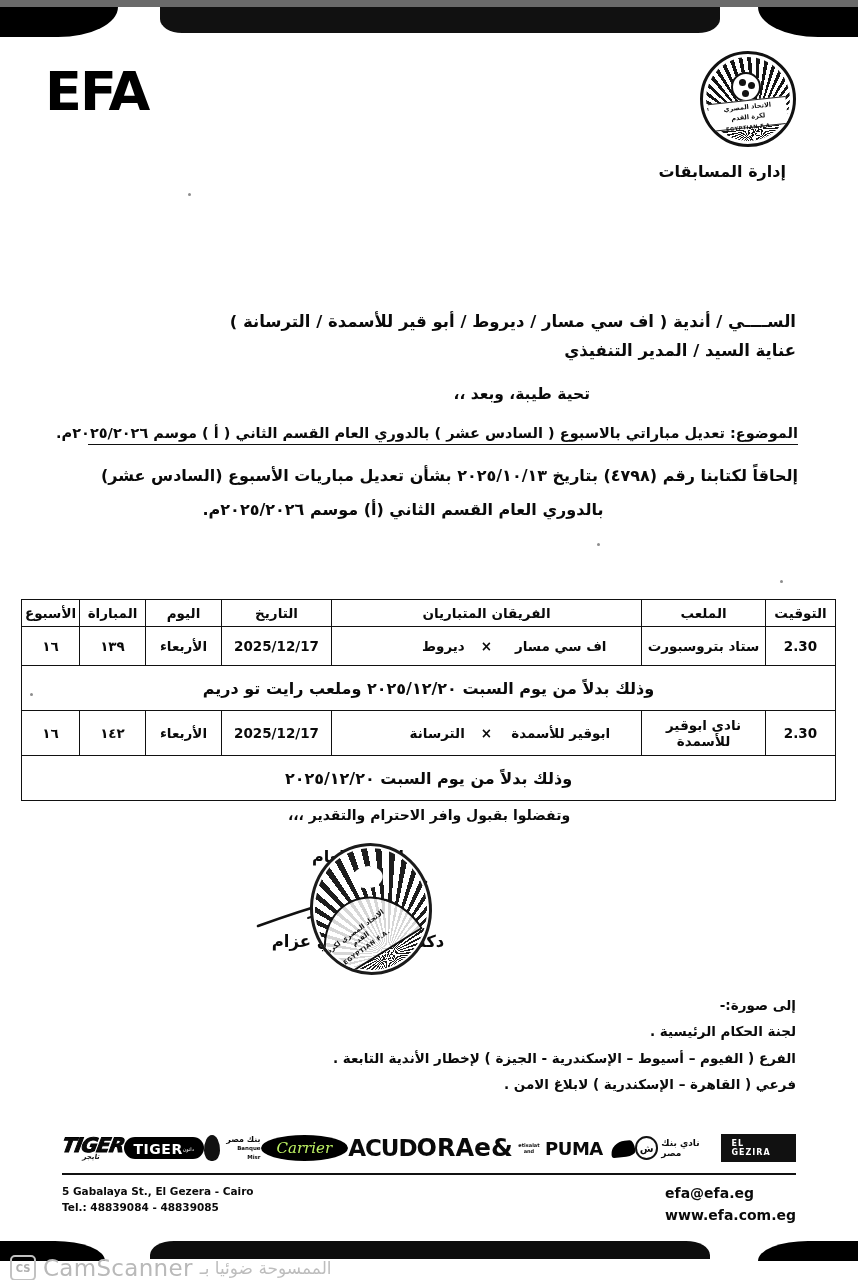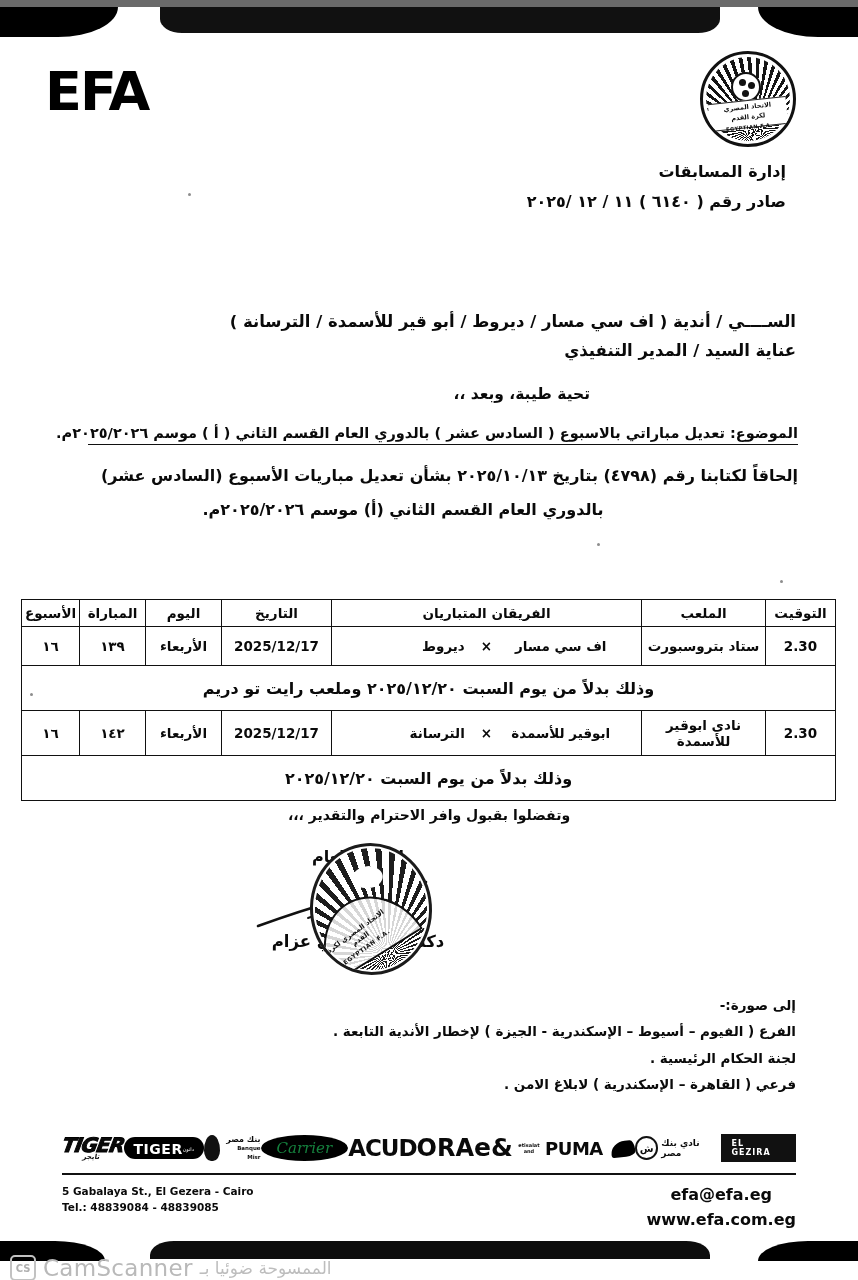--- a/index.html
+++ b/index.html
@@ -268,21 +268,21 @@
   }
   .sp-danone small { display: block; font-size: 5px; font-weight: 400; }
   .sp-banque { display: flex; align-items: center; gap: 3px; }
   .sp-banque .bm-mark {
     width: 16px; height: 26px; background: #111;
     border-radius: 50% 50% 45% 45% / 60% 60% 40% 40%;
   }
   .sp-banque .bm-txt { font-size: 8px; font-weight: 900; line-height: 9px; text-align: right; }
   .sp-banque .bm-txt .lat { font-size: 5.5px; }
   .sp-carrier {
-    background: #000; color: #15803d; font-style: italic; font-family: "DejaVu Serif", serif;
+    background: #000; color: #bef264; font-style: italic; font-family: "DejaVu Serif", serif;
     font-size: 15px; padding: 4px 16px; border-radius: 50%/50%;
   }
   .sp-acud { font-size: 23px; font-weight: 700; letter-spacing: -1px; }
   .sp-ora { font-size: 24px; font-weight: 900; letter-spacing: 0px; }
   .sp-etisalat { text-align: center; }
   .sp-etisalat .amp { font-size: 25px; font-weight: 900; line-height: 0.9; }
   .sp-etisalat small { display: block; font-size: 5px; font-weight: 700; }
   .sp-puma { display: flex; align-items: flex-end; gap: 8px; }
   .sp-puma .cat {
     width: 24px; height: 16px; background: #000;
@@ -309,21 +309,21 @@
   .footer {
     position: absolute; top: 1176px; right: 62px; left: 62px;
     display: flex; justify-content: space-between; align-items: flex-start;
     direction: ltr;
   }
   .foot-en {
     direction: ltr; text-align: left; font-size: 10.5px; font-weight: 900;
     line-height: 1.55;
   }
   .foot-web {
-    direction: ltr; text-align: center; font-size: 16px; font-weight: 900;
+    direction: ltr; font-size: 14px; font-weight: 900;
     line-height: 1.55;
   }
   .foot-ar {
     direction: rtl; text-align: right; font-size: 12.5px; font-weight: 900;
     line-height: 1.55;
   }
 
   
   .camscanner {
     position: absolute; bottom: 6px; left: 10px;
@@ -364,21 +364,20 @@
       <div class="crest-band">
         <span>الاتحاد المصري</span>
         <span>لكرة القدم</span>
         <span class="lat">EGYPTIAN F.A.</span>
       </div>
     </div>
   </div>
 
   <div class="dept-block">
     <div class="dept-title">إدارة المسابقات</div>
-    <div class="dept-serial">صادر رقم ( ٦١٤٠ )    ١١ / ١٢ /٢٠٢٥</div>
   </div>
 
   <div class="addressee">
     <div class="addr-line1">الســــي / أندية ( اف سي مسار / ديروط / أبو قير للأسمدة / الترسانة )</div>
     <div class="addr-line2">عناية السيد / المدير التنفيذي</div>
   </div>
   <div class="greeting">تحية طيبة، وبعد ،،</div>
 
   <div class="subject">
     <span>الموضوع:</span>
@@ -472,22 +471,22 @@
       <div class="stamp-arc"></div>
       <div class="stamp-txt">
         <div>الاتحاد المصري لكرة القدم</div>
         <div class="lat">EGYPTIAN F.A.</div>
       </div>
     </div>
   </div>
 
   <div class="cc-block">
     <div class="cc-head">إلى صورة:-</div>
+    <div>لجنة الحكام الرئيسية .</div>
     <div>الفرع ( الفيوم – أسيوط – الإسكندرية - الجيزة ) لإخطار الأندية التابعة .</div>
-    <div>لجنة الحكام الرئيسية .</div>
     <div>فرعي ( القاهرة – الإسكندرية ) لابلاغ الامن .</div>
   </div>
 
   <div class="sponsors">
     <div class="sp sp-tiger">
       <div>
         <span>TIGER</span>
         <small>تايجر</small>
       </div>
     </div>

